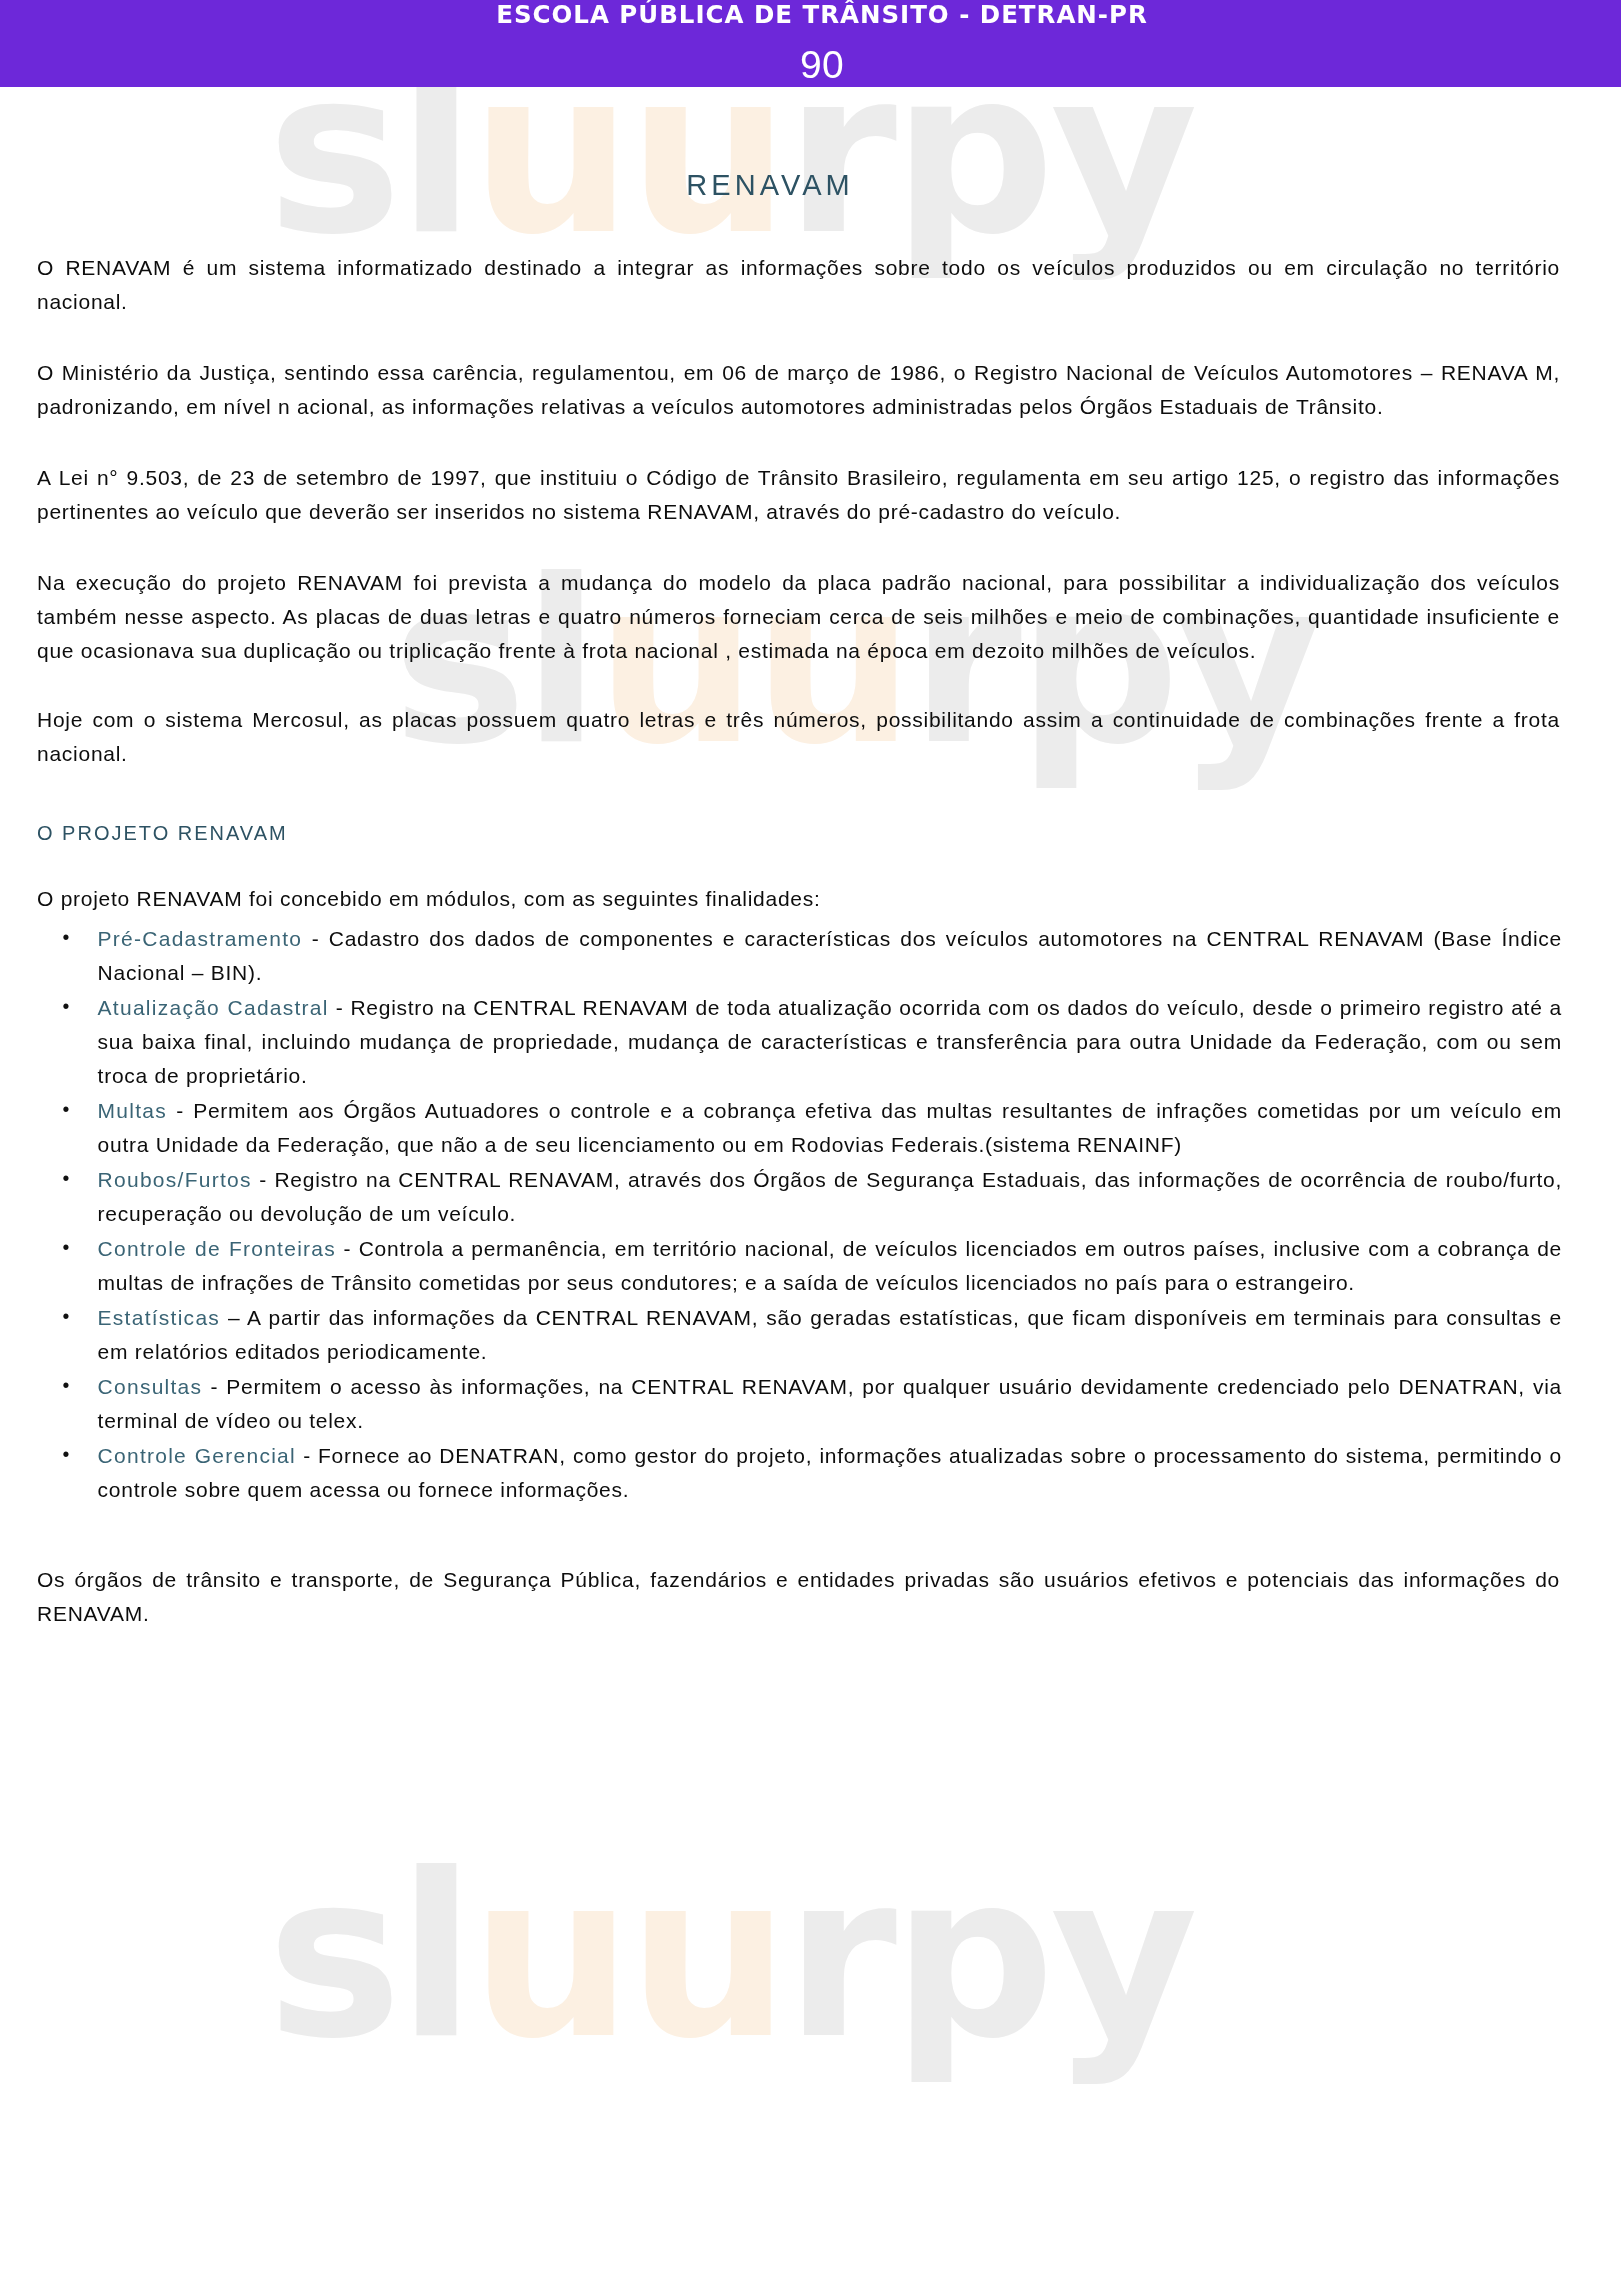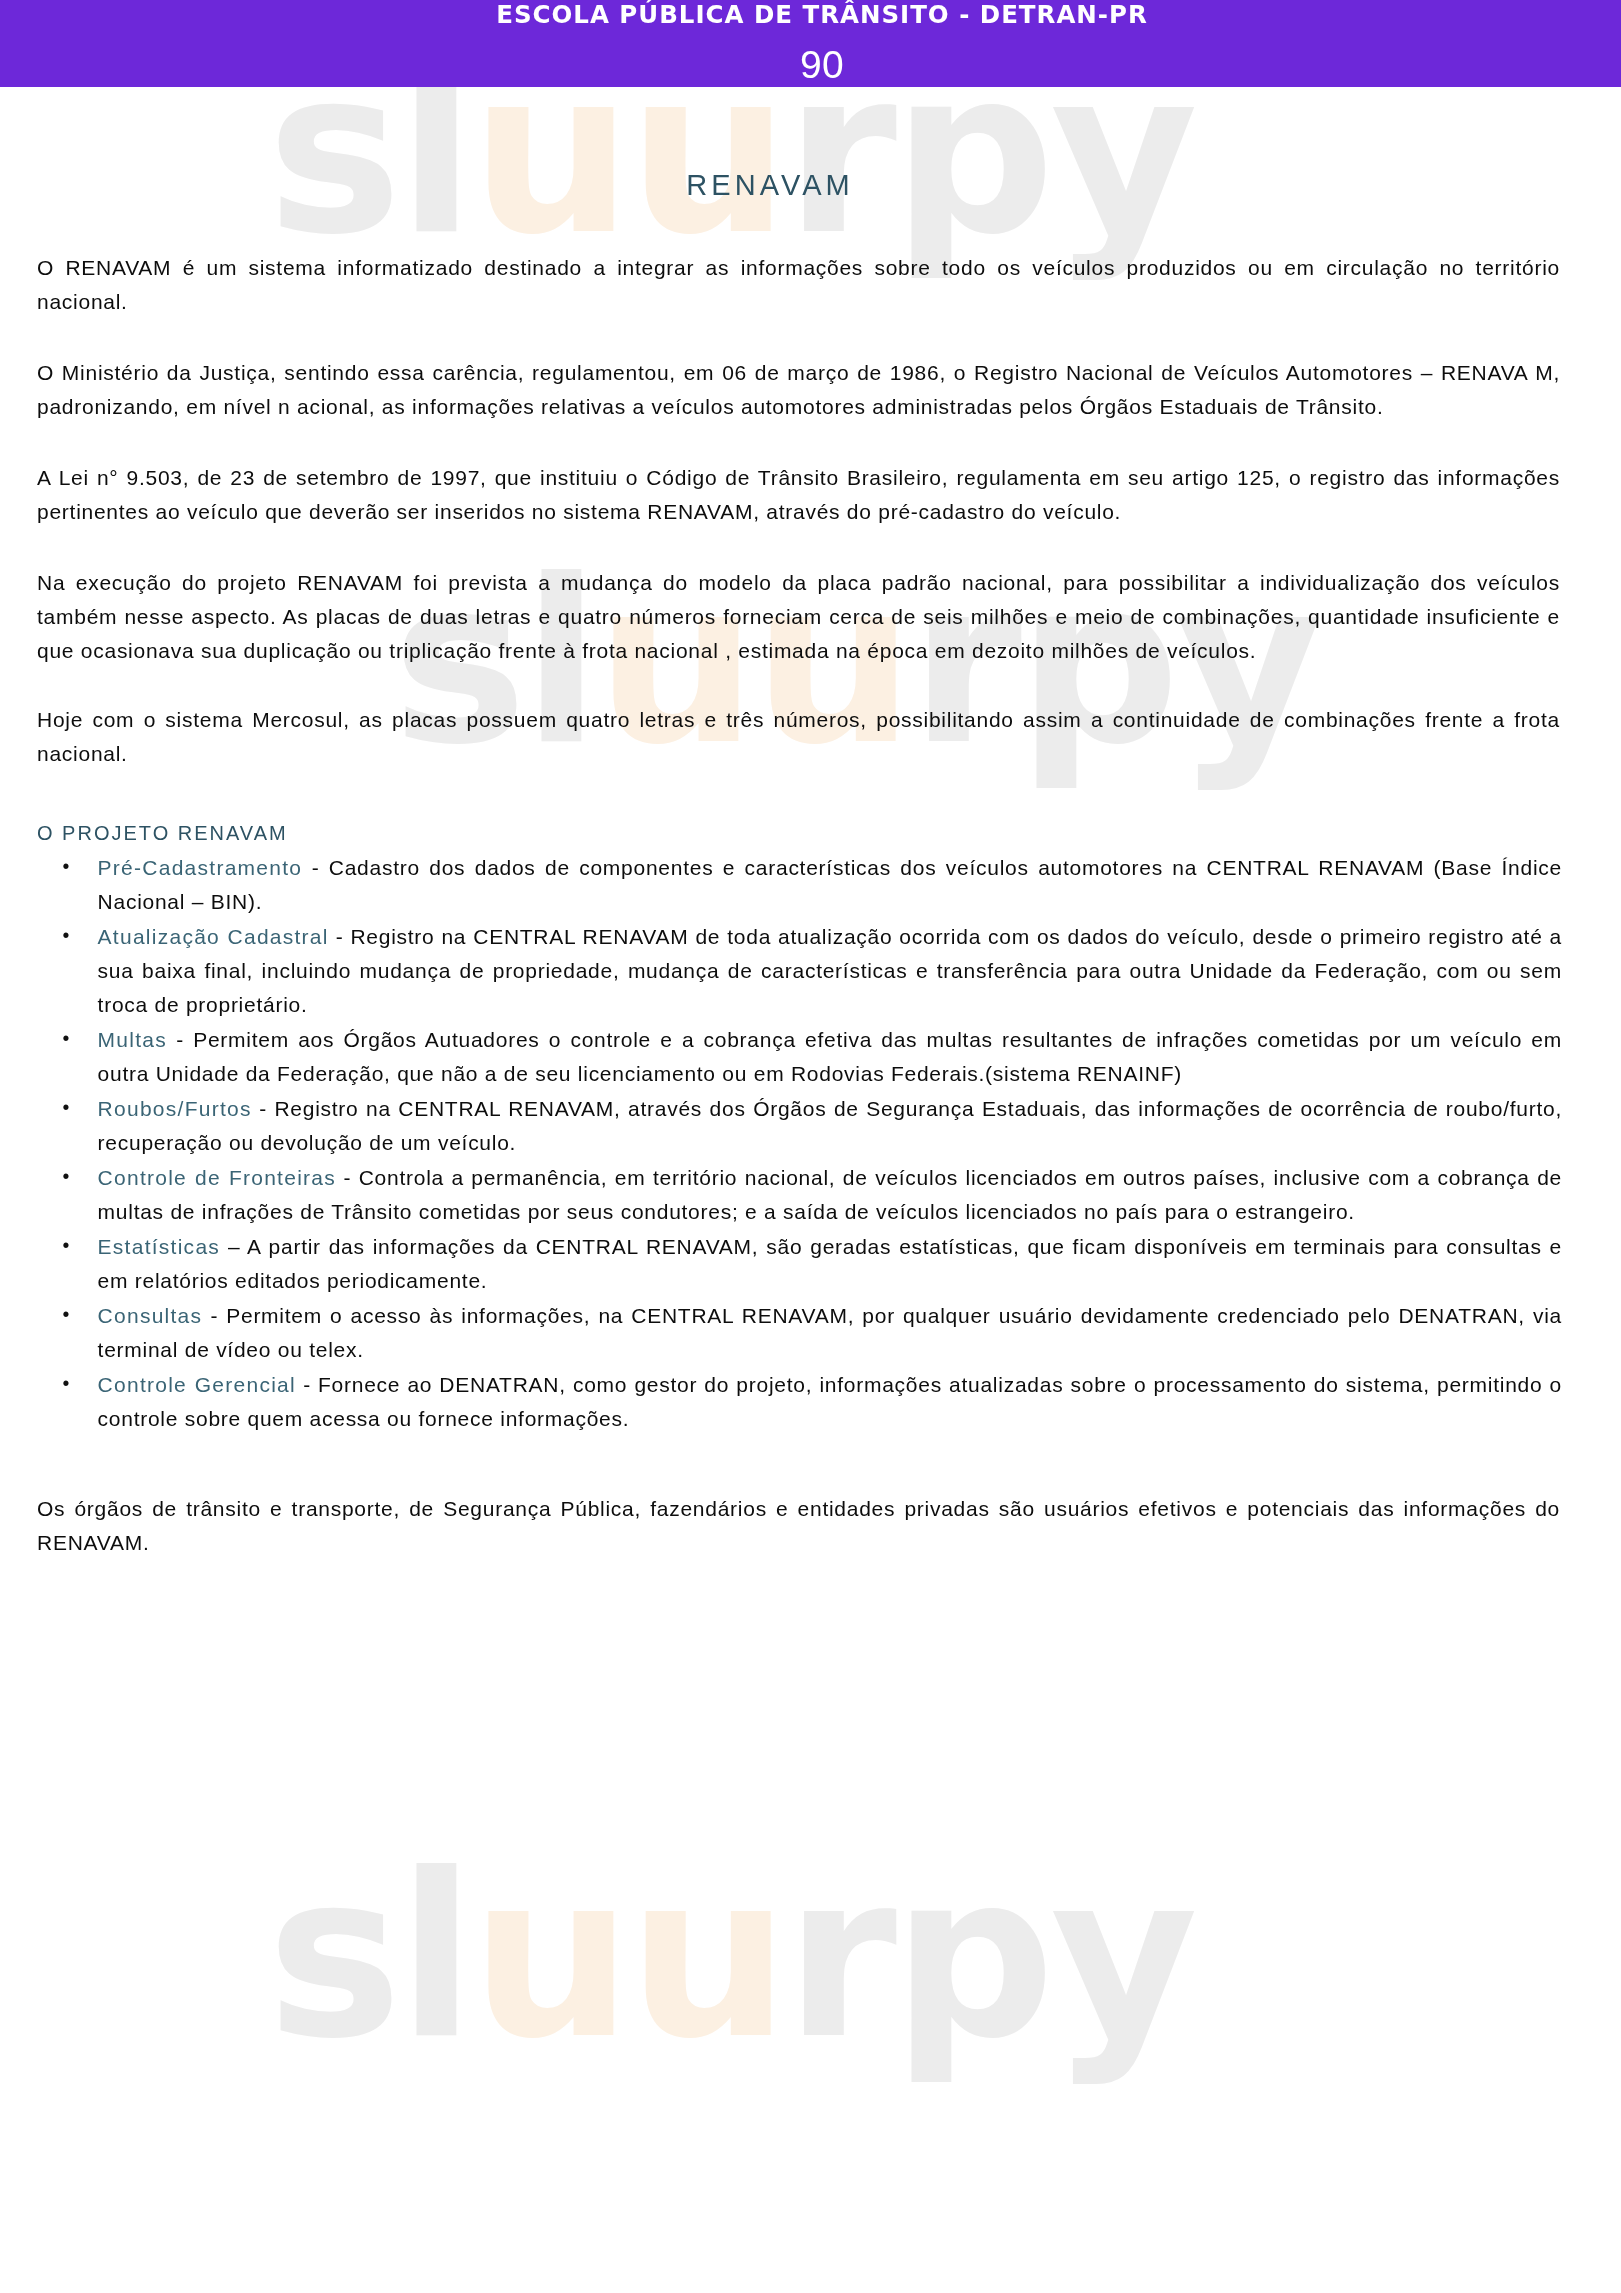--- a/index.html
+++ b/index.html
@@ -185,20 +185,21 @@
     <h1 class="doc-title">RENAVAM</h1>
 
     <p class="body-text gap-1">O RENAVAM é um sistema informatizado destinado a integrar as informações sobre todo os veículos produzidos ou em circulação no território nacional.</p>
     <p class="body-text gap-2">O Ministério da Justiça, sentindo essa carência, regulamentou, em 06 de março de 1986, o Registro Nacional de Veículos Automotores – RENAVA M, padronizando, em nível n acional, as informações relativas a veículos automotores administradas pelos Órgãos Estaduais de Trânsito.</p>
     <p class="body-text gap-2">A Lei n° 9.503, de 23 de setembro de 1997, que instituiu o Código de Trânsito Brasileiro, regulamenta em seu artigo 125, o registro das informações pertinentes ao veículo que deverão ser inseridos no sistema RENAVAM, através do pré-cadastro do veículo.</p>
     <p class="body-text gap-2">Na execução do projeto RENAVAM foi prevista a mudança do modelo da placa padrão nacional, para possibilitar a individualização dos veículos também nesse aspecto. As placas de duas letras e quatro números forneciam cerca de seis milhões e meio de combinações, quantidade insuficiente e que ocasionava sua duplicação ou triplicação frente à frota nacional , estimada na época em dezoito milhões de veículos.</p>
     <p class="body-text gap-3">Hoje com o sistema Mercosul, as placas possuem quatro letras e três números, possibilitando assim a continuidade de combinações frente a frota nacional.</p>
 
     <h2 class="section-head">O PROJETO RENAVAM</h2>
 
+    <p class="lead-in">O projeto RENAVAM foi concebido em módulos, com as seguintes finalidades:</p>
 
     <ul class="module-list">
       <li><span class="term">Pré-Cadastramento</span><span class="sep"> - </span><span class="desc">Cadastro dos dados de componentes e características dos veículos automotores na CENTRAL RENAVAM (Base Índice Nacional – BIN).</span></li>
       <li><span class="term">Atualização Cadastral</span><span class="sep"> - </span><span class="desc">Registro na CENTRAL RENAVAM de toda atualização ocorrida com os dados do veículo, desde o primeiro registro até a sua baixa final, incluindo mudança de propriedade, mudança de características e transferência para outra Unidade da Federação, com ou sem troca de proprietário.</span></li>
       <li><span class="term"> Multas</span><span class="sep"> - </span><span class="desc">Permitem aos Órgãos Autuadores o controle e a cobrança efetiva das multas resultantes de infrações cometidas por um veículo em outra Unidade da Federação, que não a de seu licenciamento ou em Rodovias Federais.(sistema RENAINF)</span></li>
       <li><span class="term"> Roubos/Furtos</span><span class="sep"> - </span><span class="desc">Registro na CENTRAL RENAVAM, através dos Órgãos de Segurança Estaduais, das informações de ocorrência de roubo/furto, recuperação ou devolução de um veículo.</span></li>
       <li><span class="term"> Controle de Fronteiras</span><span class="sep"> - </span><span class="desc">Controla a permanência, em território nacional, de veículos licenciados em outros países, inclusive com a cobrança de multas de infrações de Trânsito cometidas por seus condutores; e a saída de veículos licenciados no país para o estrangeiro.</span></li>
       <li><span class="term"> Estatísticas</span><span class="sep"> – </span><span class="desc">A partir das informações da CENTRAL RENAVAM, são geradas estatísticas, que ficam disponíveis em terminais para consultas e em relatórios editados periodicamente.</span></li>
       <li><span class="term"> Consultas</span><span class="sep"> - </span><span class="desc">Permitem o acesso às informações, na CENTRAL RENAVAM, por qualquer usuário devidamente credenciado pelo DENATRAN, via terminal de vídeo ou telex.</span></li>
       <li><span class="term"> Controle Gerencial</span><span class="sep"> - </span><span class="desc">Fornece ao DENATRAN, como gestor do projeto, informações atualizadas sobre o processamento do sistema, permitindo o controle sobre quem acessa ou fornece informações.</span></li>

